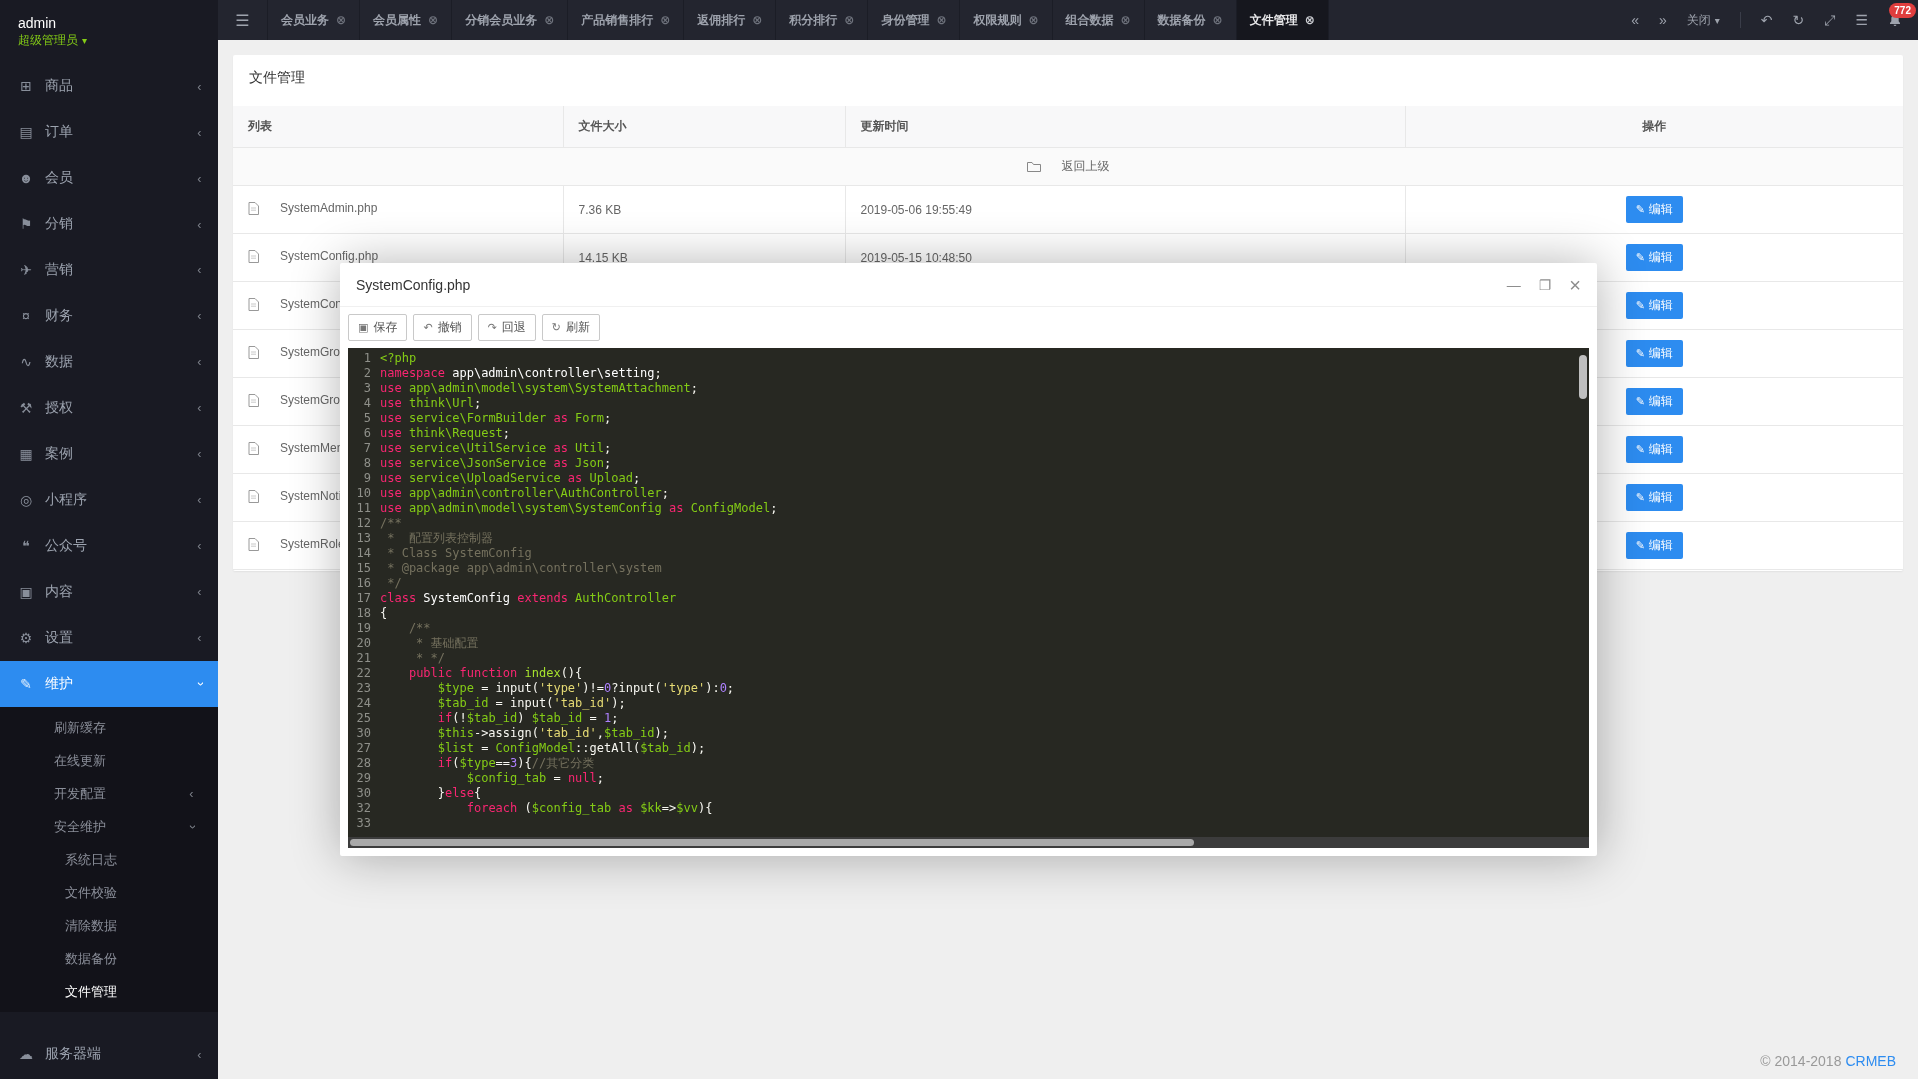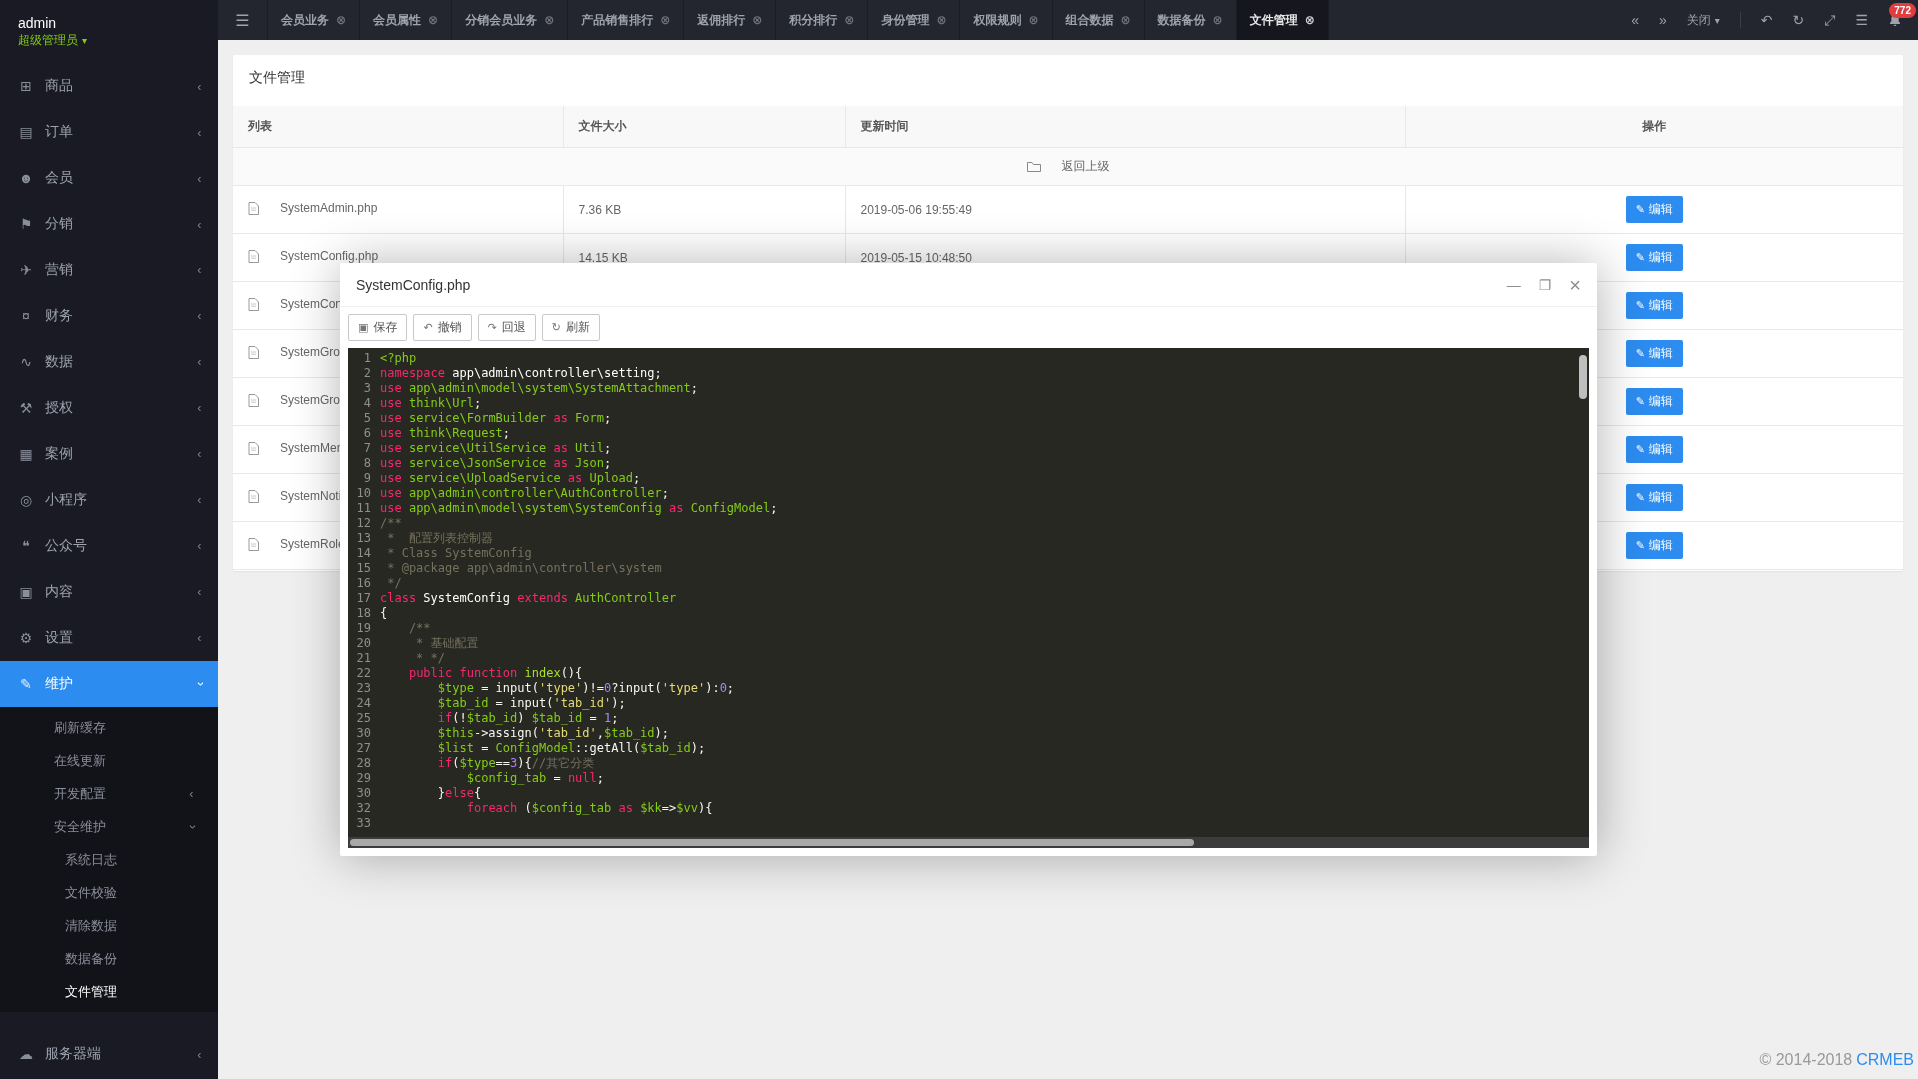--- a/index.html
+++ b/index.html
@@ -90,21 +90,21 @@
   .file-table td:last-child { border-right: none; text-align: center; }
   .file-table .up-row td { background: #fafafa; }
   .fname { display: inline-flex; align-items: center; gap: 21px; }
   .edit-btn {
     background: #2d8cf0; color: #fff; border: none; border-radius: 2px;
     font-size: 12px; padding: 5px 10px; cursor: pointer;
     display: inline-flex; align-items: center; gap: 4px;
     font-family: "Liberation Sans", "DejaVu Sans", sans-serif;
   }
   .edit-btn .e-ico { font-size: 11px; }
-  .footer { position: absolute; right: 4px; bottom: 10px; font-size: 16px; color: #999; }
+  .footer { position: absolute; right: 22px; bottom: 10px; font-size: 14px; color: #999; }
   .footer .brand { color: #2d8cf0; text-decoration: none; margin-left: 4px; cursor: pointer; }
 
   
   .modal {
     position: absolute; left: 340px; top: 263px; width: 1257px;
     background: #fff; border-radius: 2px; box-shadow: 1px 1px 50px rgba(0,0,0,.3); z-index: 20;
   }
   .modal-header {
     height: 44px; display: flex; align-items: center; padding: 0 16px;
     border-bottom: 1px solid #f0f0f0;

